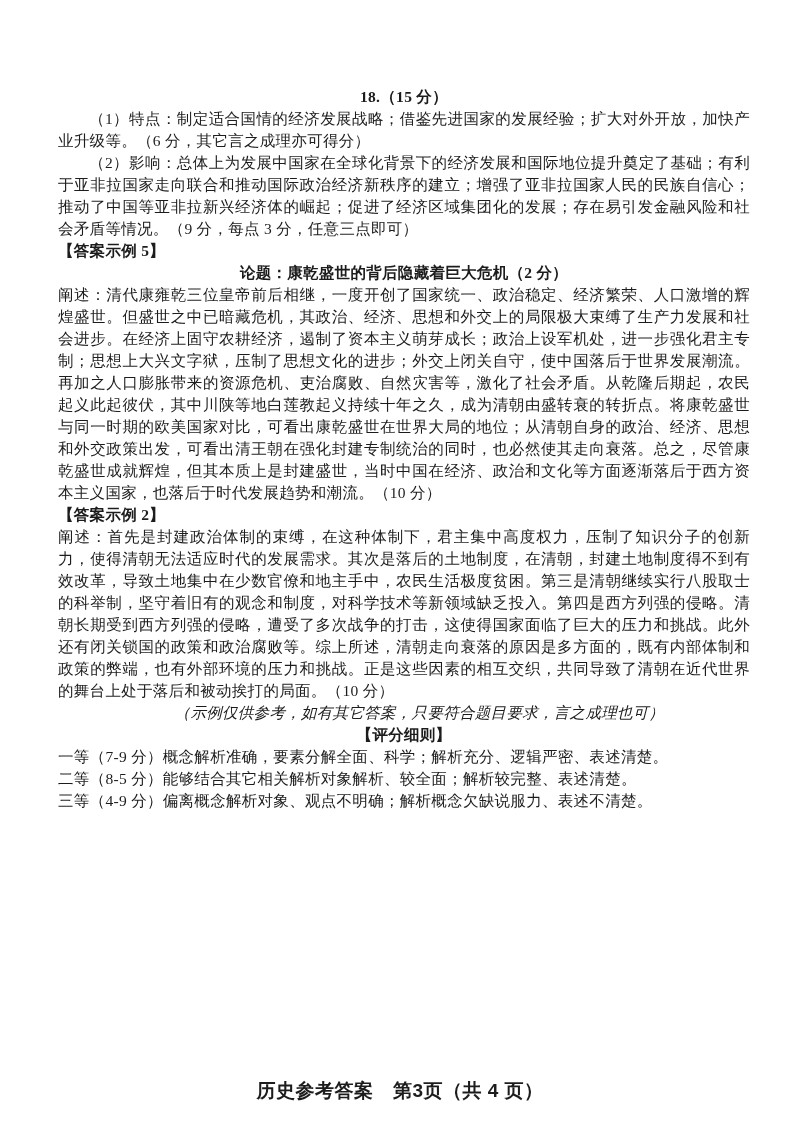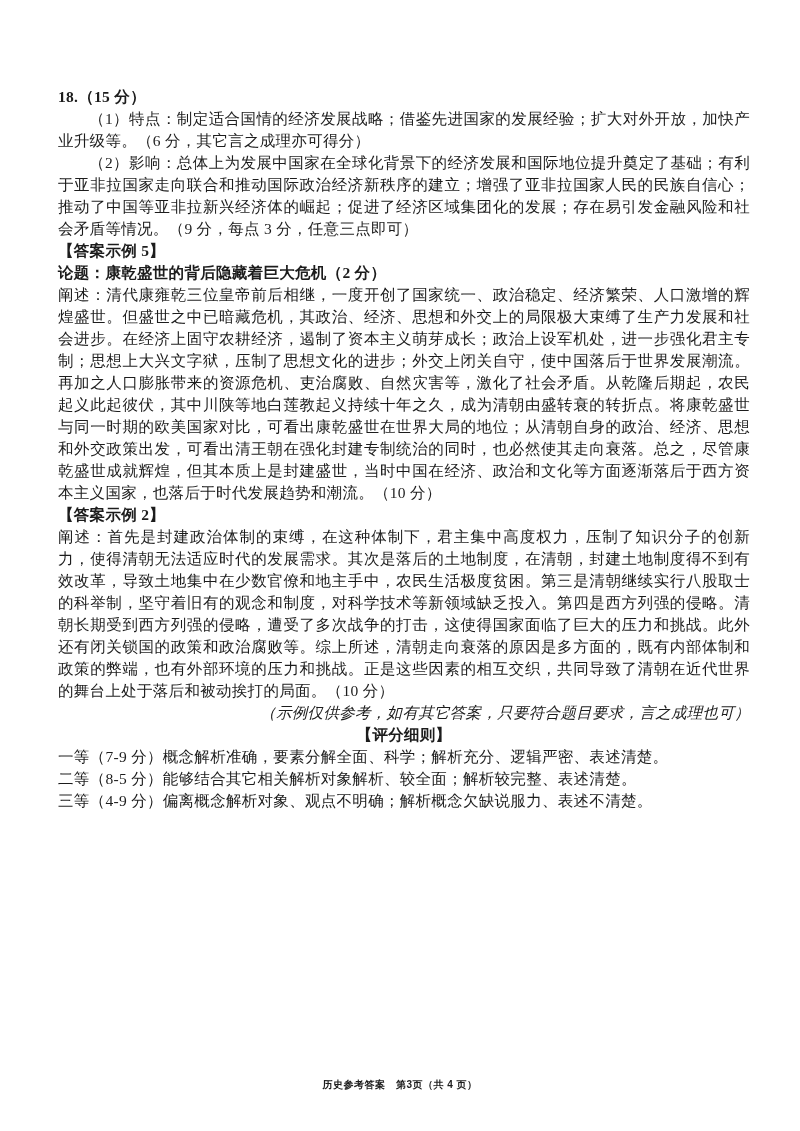--- a/index.html
+++ b/index.html
@@ -27,51 +27,51 @@
     letter-spacing: 0.3px;
     text-align: justify;
   }
   .content p, .content h2 {
     margin: 0;
     padding: 0;
     font-size: 15.5px;
   }
   .q-heading {
     font-weight: bold;
-    text-align: left;
+    text-align: center;
   }
   .bold { font-weight: bold; }
   .indent { text-indent: 2em; }
   .para { margin: 0; }
-  .thesis { text-align: left; }
+  .thesis { text-align: center; }
   .example-label { text-align: left; }
   .note {
     text-indent: 2em;
     font-style: italic;
     font-family: "Liberation Serif", "DejaVu Serif", serif;
     margin-top: 1px;
-    text-align: right;
+    text-align: center;
   }
   .rubric-label {
     margin: 6px 0 0 38px;
     font-weight: bold;
     text-align: center;
   }
   .rubric-tier {
     margin: 6px 0 0 12px;
     text-align: left;
   }
   .footer {
     position: absolute;
     left: 0;
     right: 0;
     top: 1078px;
     text-align: center;
     font-weight: bold;
-    font-size: 10px;
+    font-size: 19px;
     letter-spacing: 0.5px;
     color: #1c1c1c;
     font-family: "Liberation Sans", "DejaVu Sans", sans-serif;
   }
 </style>
 </head>
 <body>
 
 <div class="page">
   <main class="content">

